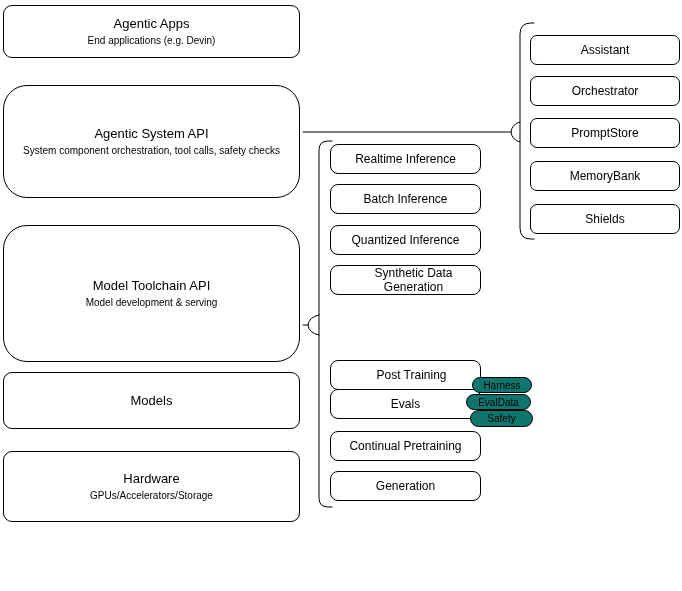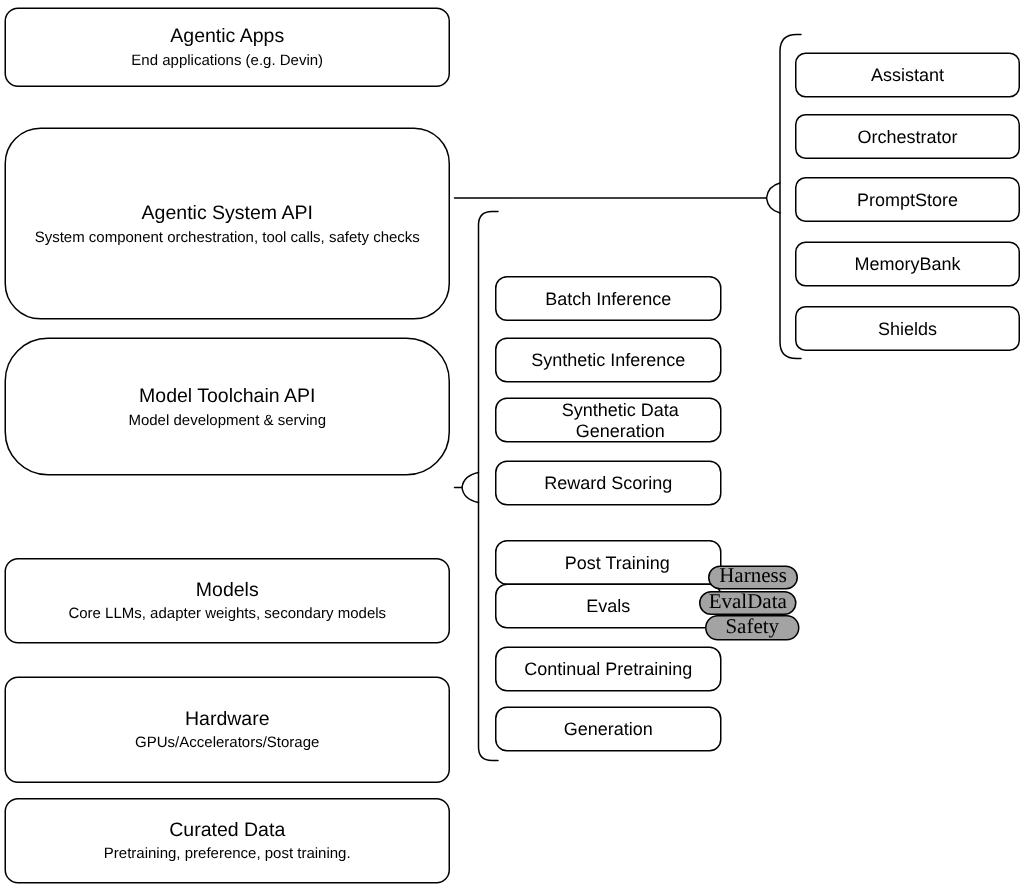--- a/index.html
+++ b/index.html
@@ -57,30 +57,29 @@
     left: 330px; width: 151px; height: 30px;
     border-radius: 8px; font-size: 12px;
   }
   .comp-node {
     left: 530px; width: 150px; height: 30px;
     border-radius: 7px; font-size: 12px;
   }
   .pill {
     position: absolute;
     box-sizing: border-box;
-    background: #a3a3a3;
+    background: #0f766e;
     border: 1px solid #000000;
     border-radius: 999px;
     display: flex;
     align-items: center;
     justify-content: center;
-    font-size: 14px;
+    font-size: 10px;
     color: #000000;
     z-index: 2;
-    font-family: Liberation Serif, serif;
   }
 </style>
 </head>
 <body>
 
 <div class="canvas">
 
   <svg class="connectors" viewBox="0 0 682 591">
 
     <path d="M303,132 L511,132"></path>
@@ -91,45 +90,40 @@
 
     <path d="M332,141 L328,141 Q319,141 319,150 L319,498 Q319,507 328,507 L332,507"></path>
 
     <path d="M534,23 L531,23 Q520,23 520,34 L520,228 Q520,239 531,239 L534,239"></path>
   </svg>
 
   <div class="node stack-node" style="top:5px;height:53px;">
     <div class="title">Agentic Apps</div>
     <div class="subtitle">End applications (e.g. Devin)</div>
   </div>
-  <div class="node stack-node stack-large" style="top:85px;height:128px;">
+  <div class="node stack-node stack-large" style="top:85px;height:113px;">
     <div class="title">Agentic System API</div>
     <div class="subtitle">System component orchestration, tool calls, safety checks</div>
   </div>
-  <div class="node stack-node stack-large" style="top:225px;height:92px;border-radius:29px;">
+  <div class="node stack-node stack-large" style="top:225px;height:137px;">
     <div class="title">Model Toolchain API</div>
     <div class="subtitle">Model development &amp; serving</div>
   </div>
   <div class="node stack-node" style="top:372px;height:57px;">
     <div class="title">Models</div>
-    <div class="subtitle">Core LLMs, adapter weights, secondary models</div>
   </div>
   <div class="node stack-node" style="top:451px;height:71px;">
     <div class="title">Hardware</div>
     <div class="subtitle">GPUs/Accelerators/Storage</div>
   </div>
-  <div class="node stack-node" style="top:532px;height:57px;">
-    <div class="title">Curated Data</div>
-    <div class="subtitle">Pretraining, preference, post training.</div>
-  </div>
 
+  <div class="node svc-node" style="top:144px;">Realtime Inference</div>
   <div class="node svc-node" style="top:184px;">Batch Inference</div>
-  <div class="node svc-node" style="top:225px;">Synthetic Inference</div>
+  <div class="node svc-node" style="top:225px;">Quantized Inference</div>
   <div class="node svc-node" style="top:265px;padding-left:16px;">Synthetic Data Generation</div>
-  <div class="node svc-node" style="top:307px;">Reward Scoring</div>
   <div class="node svc-node" style="top:360px;padding-left:12px;">Post Training</div>
   <div class="node svc-node" style="top:389px;">Evals</div>
   <div class="node svc-node" style="top:431px;">Continual Pretraining</div>
   <div class="node svc-node" style="top:471px;">Generation</div>
 
   <div class="pill" style="left:472px;top:377px;width:60px;height:16px;">Harness</div>
   <div class="pill" style="left:466px;top:394px;width:65px;height:16px;">EvalData</div>
   <div class="pill" style="left:470px;top:410px;width:63px;height:17px;">Safety</div>
 
   <div class="node comp-node" style="top:35px;">Assistant</div>

